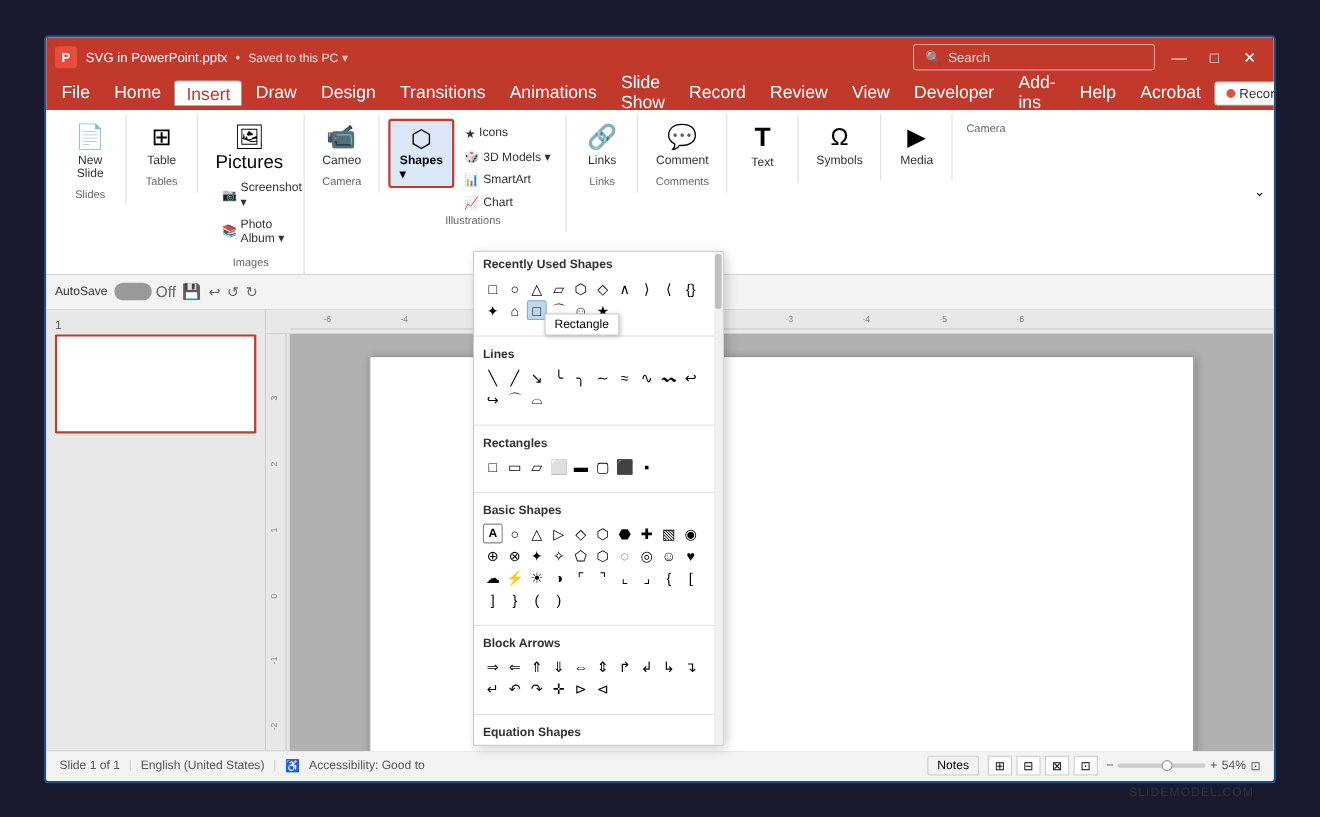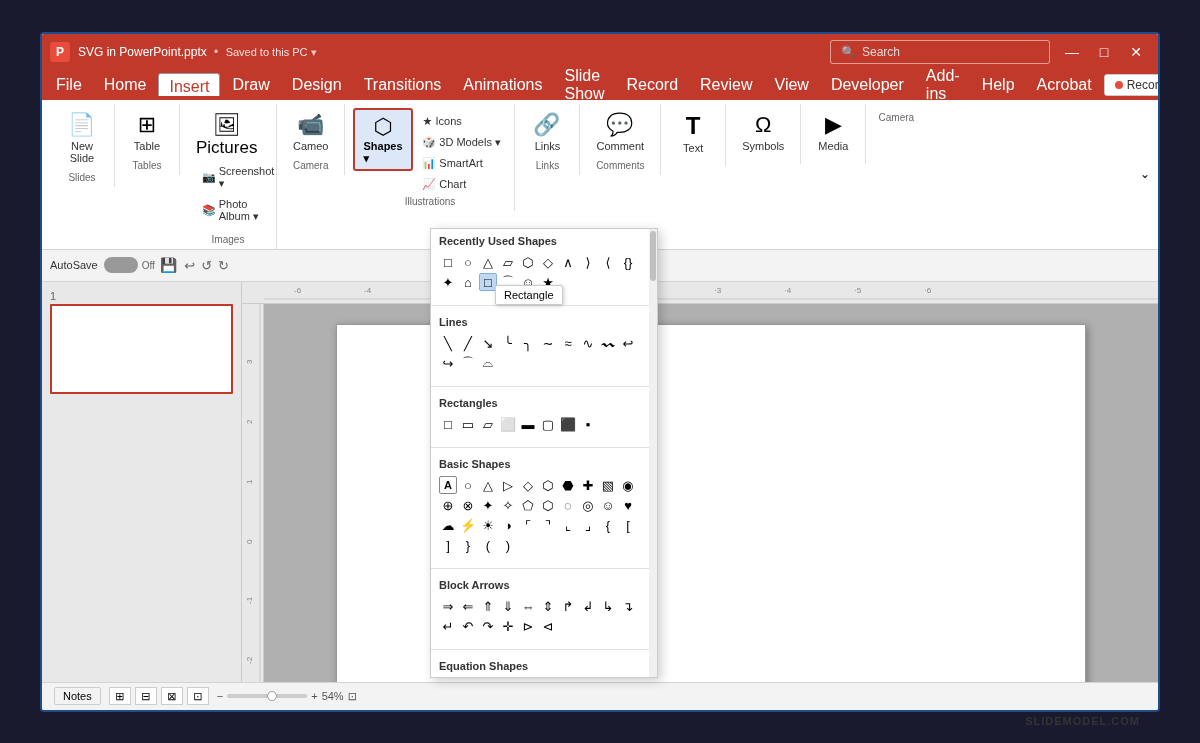--- a/index.html
+++ b/index.html
@@ -34,21 +34,21 @@
     .ribbon-large-btn .btn-label { font-size: 11px; color: #333; text-align: center; }
     .ribbon-small-btn { display: flex; align-items: center; gap: 3px; padding: 3px 6px; cursor: pointer; border-radius: 3px; font-size: 11px; color: #333; }
     .shapes-btn { background: #dce8f8; border: 2px solid #c0392b; border-radius: 3px; }
     .shapes-btn.active-shapes { background: #dce8f8; border: 2px solid #c0392b; }
     
     
     .autosave-bar { background: #f3f3f3; border-bottom: 1px solid #d4d4d4; height: 32px; display: flex; align-items: center; padding: 0 8px; gap: 6px; flex-shrink: 0; }
     .autosave-label { font-size: 11px; color: #333; }
     .toggle { display: flex; align-items: center; gap: 4px; }
     .toggle-switch { width: 34px; height: 16px; background: #999; border-radius: 8px; position: relative; cursor: pointer; }
-    .toggle-text { font-size: 10px; color: #666; }
+    .toggle-text { font-size: 14px; color: #666; }
     
     
     .shapes-dropdown { position: absolute; top: 185px; left: 430px; width: 230px; background: white; border: 1px solid #ccc; box-shadow: 3px 3px 10px rgba(0,0,0,0.2); z-index: 100; }
     .dropdown-section { padding: 6px 8px; }
     .dropdown-section-title { font-size: 11px; font-weight: bold; color: #333; margin-bottom: 6px; }
     .shape-grid { display: flex; flex-wrap: wrap; gap: 2px; margin-bottom: 4px; }
     .shape-icon { width: 18px; height: 18px; display: flex; align-items: center; justify-content: center; font-size: 13px; cursor: pointer; border-radius: 2px; }
     .dropdown-divider { border: none; border-top: 1px solid #e0e0e0; margin: 4px 0; }
     
     
@@ -433,20 +433,28 @@
     <div style="position:absolute; right:0; top:0; width:8px; height:100%; background:#f0f0f0;">
       <div style="width:6px; height:50px; background:#c0c0c0; margin:2px auto; border-radius:3px;"></div>
     </div>
   </div>
 
   <div style="position:fixed; top:285px; left:495px; background:white; border:1px solid #ccc; padding:3px 8px; font-size:11px; box-shadow:1px 1px 4px rgba(0,0,0,0.2); z-index:200; border-radius:2px;">
     <span>Rectangle</span>
   </div>
 
   <div class="status-bar">
+    <div class="status-left">
+      <span>Slide 1 of 1</span>
+      <span style="color:#ccc;">|</span>
+      <span>English (United States)</span>
+      <span style="color:#ccc;">|</span>
+      <span>♿</span>
+      <span>Accessibility: Good to</span>
+    </div>
     <div class="status-right">
       <button style="background:none; border:1px solid #ccc; padding:2px 8px; cursor:pointer; font-size:11px; border-radius:2px;">
         <span>Notes</span>
       </button>
       <div class="view-btns">
         <button class="view-btn">⊞</button>
         <button class="view-btn">⊟</button>
         <button class="view-btn">⊠</button>
         <button class="view-btn">⊡</button>
       </div>
@@ -457,15 +465,15 @@
         </div>
         <span style="cursor:pointer;">+</span>
         <span>54%</span>
         <span style="cursor:pointer;">⊡</span>
       </div>
     </div>
   </div>
 
 </div>
 
-<div style="position:fixed; bottom:16px; right:60px; font-size:11px; color:#333; font-weight:bold; letter-spacing:1px;margin-left:36px;">
+<div style="position:fixed; bottom:16px; right:60px; font-size:11px; color:#333; font-weight:normal; letter-spacing:1px;margin-left:36px;">
   <span>SLIDEMODEL.COM</span>
 </div>
 
 </body></html>

